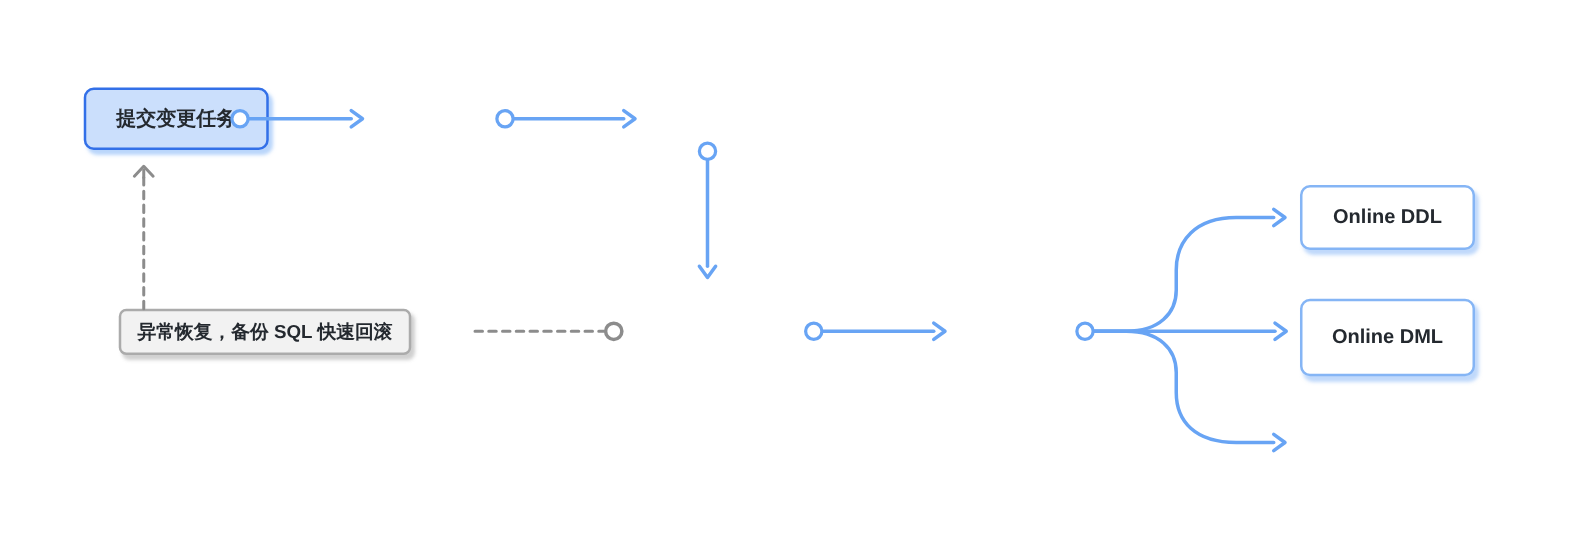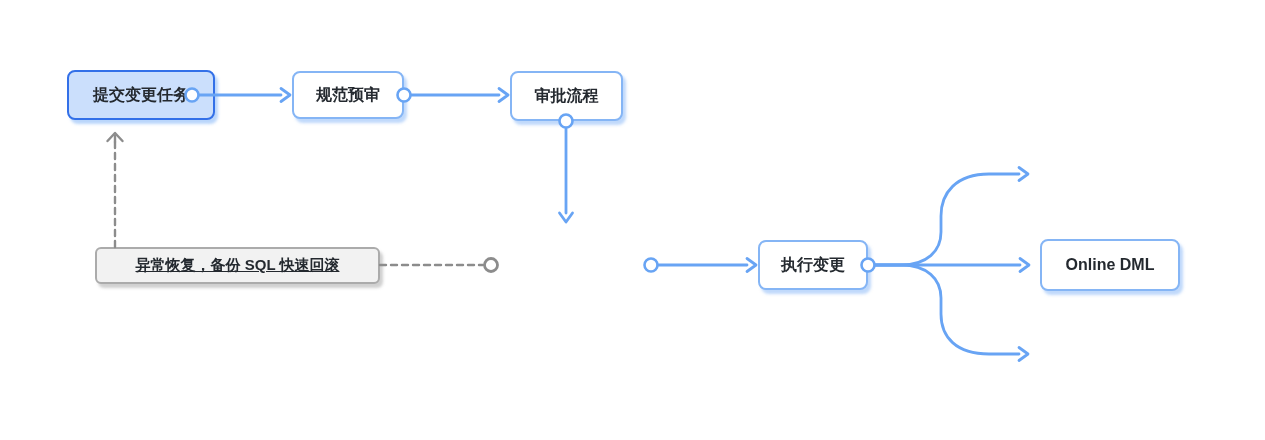--- a/index.html
+++ b/index.html
@@ -90,32 +90,30 @@
     stroke-width:2.8;
   }
 </style>
 </head>
 <body>
 
 <div class="canvas">
 
   <div class="node blue" style="left:44px;top:70px;width:148px;height:50px;margin-left:23px;">提交变更任务</div>
 
-  <div class="node white" style="left:292px;top:71px;width:112px;height:48px;">规范预审</div>
-
-  <div class="node white" style="left:510px;top:71px;width:113px;height:50px;">审批流程</div>
 
 
-  <div class="node white" style="left:758px;top:240px;width:110px;height:50px;">执行变更</div>
 
 
-  <div class="node white" style="left:1040px;top:239px;width:140px;height:52px;">Online DML</div>
+  <div class="node white" style="left:1040px;top:148px;width:140px;height:52px;">Online DDL</div>
+
+  <div class="node white" style="left:1040px;top:239px;width:140px;height:62px;">Online DML</div>
 
 
-  <div class="node gray" style="left:95px;top:247px;width:285px;height:37px;text-decoration:underline;">异常恢复，备份 SQL 快速回滚</div>
+  <div class="node gray" style="left:95px;top:247px;width:234px;height:37px;">异常恢复，备份 SQL 快速回滚</div>
 
   <svg class="wires" width="1265" height="440" viewBox="0 0 1265 440">
 
     <g>
       <path class="wire" d="M 199 95 H 281"></path>
       <path class="wire" d="M 281 88.5 L 290 95 L 281 101.5"></path>
     </g>
 
     <g>
       <path class="wire" d="M 411 95 H 499"></path>

